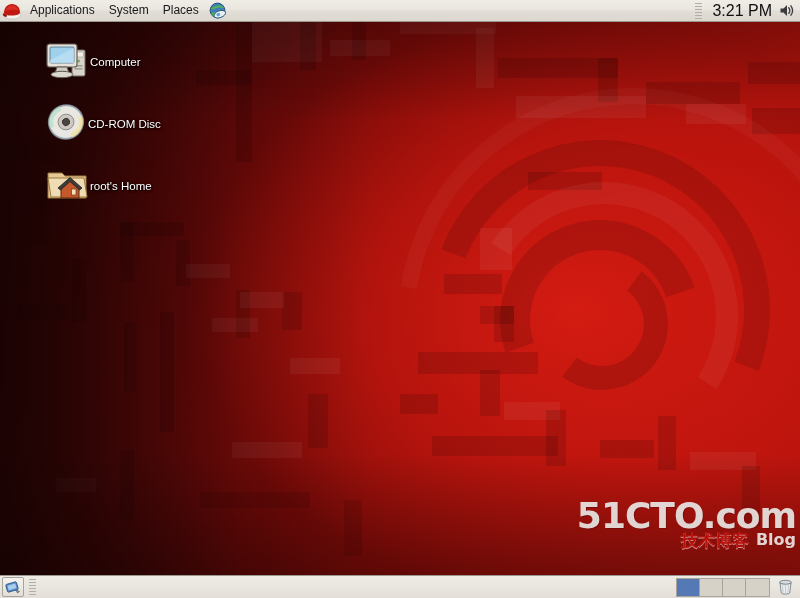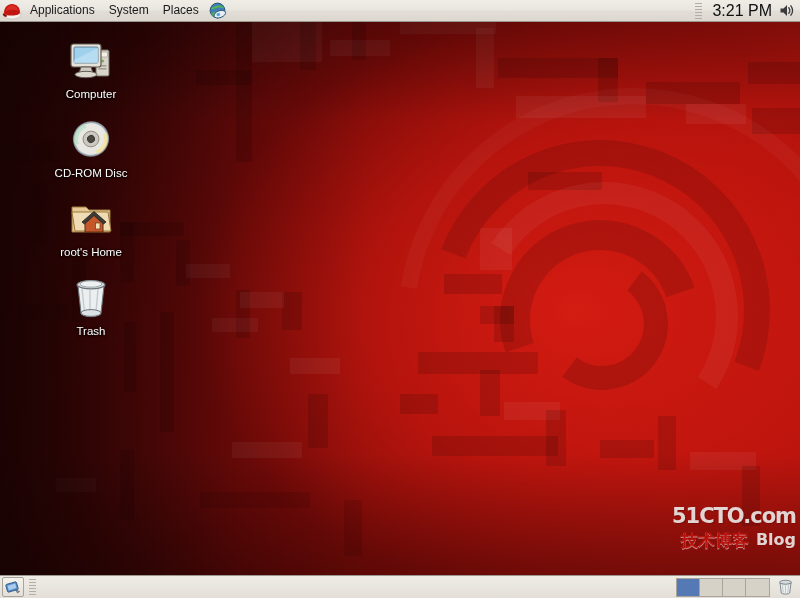--- a/index.html
+++ b/index.html
@@ -130,21 +130,21 @@
 
   
   #icon-grid {
     position:absolute; left:44px; top:14px;
     width:100px;
     z-index:5;
   }
   .desk-icon {
     width:94px;
     margin-bottom:14px;
-    display:flex; flex-direction:column; align-items:center;
+    display:flex; align-items:center;
     cursor:default;
   }
   .desk-icon .glyph {
     width:48px; height:48px;
     display:flex; align-items:center; justify-content:center;
     position:relative;
   }
   .desk-icon .lbl {
     margin-top:4px;
     font-size:11.5px;
@@ -159,21 +159,21 @@
   #watermark {
     position:absolute; right:4px; bottom:26px;
     z-index:20;
     text-align:right;
     pointer-events:none;
     user-select:none;
   }
   #wm-main {
     font-family:"DejaVu Sans", sans-serif;
     font-weight:bold;
-    font-size:21px;
+    font-size:36px;
     letter-spacing:-1px;
     line-height:28px;
     color:#e8e6e4;
     opacity:.92;
     text-shadow:1px 1px 0 rgba(120,10,8,.9), -1px 0 0 rgba(160,20,14,.7);
   }
   #wm-sub {
     display:flex; align-items:flex-end; justify-content:flex-end; gap:7px;
     margin-top:1px;
   }
@@ -327,36 +327,20 @@
             <path d="M4 15 L40 15 L43 34 L7 34 Z" fill="#f0dcb4" stroke="#9a7638" stroke-width="1"></path>
 
             <path d="M17 24 L26 16 L35 24 L35 35 L17 35 Z" fill="#c4582a" stroke="#5d2a11" stroke-width="1"></path>
             <path d="M14 25 L26 14.5 L38 25 L35.5 27 L26 18.5 L16.5 27 Z" fill="#3e3b38" stroke="#211f1d" stroke-width=".8"></path>
             <rect x="27.5" y="26" width="4.5" height="6" fill="#f3e2b8" stroke="#6d3a1a" stroke-width=".7"></rect>
           </svg>
         </div>
         <div class="lbl">root's Home</div>
       </div>
 
-      <div class="desk-icon">
-        <div class="glyph">
-          <svg width="42" height="44" viewBox="0 0 42 44">
-
-            <ellipse cx="21" cy="10" rx="14" ry="4.5" fill="#d7dde0" stroke="#6b757a" stroke-width="1.1"></ellipse>
-            <ellipse cx="21" cy="9" rx="11" ry="3.2" fill="#eef1f2" stroke="#8b9499" stroke-width=".8"></ellipse>
-
-            <path d="M8 11 L11 38 a10 3.6 0 0 0 20 0 L34 11 a14 4.6 0 0 1 -26 0 Z" fill="#eceff0" stroke="#6b757a" stroke-width="1.1"></path>
-            <path d="M12 14 L14.5 37" stroke="#c4cace" stroke-width="1.4" fill="none"></path>
-            <path d="M20 15 L20 38" stroke="#c4cace" stroke-width="1.4" fill="none"></path>
-            <path d="M28 14 L26 37" stroke="#c4cace" stroke-width="1.4" fill="none"></path>
-            <ellipse cx="21" cy="38" rx="10" ry="3.4" fill="#dde2e4" stroke="#6b757a" stroke-width="1"></ellipse>
-          </svg>
-        </div>
-        <div class="lbl">Trash</div>
-      </div>
 
     </div>
 
     <div id="watermark">
       <div id="wm-main">51CTO.com</div>
       <div id="wm-sub">
         <span id="wm-cn">技术博客</span>
         <span id="wm-blog">Blog</span>
       </div>
     </div>

